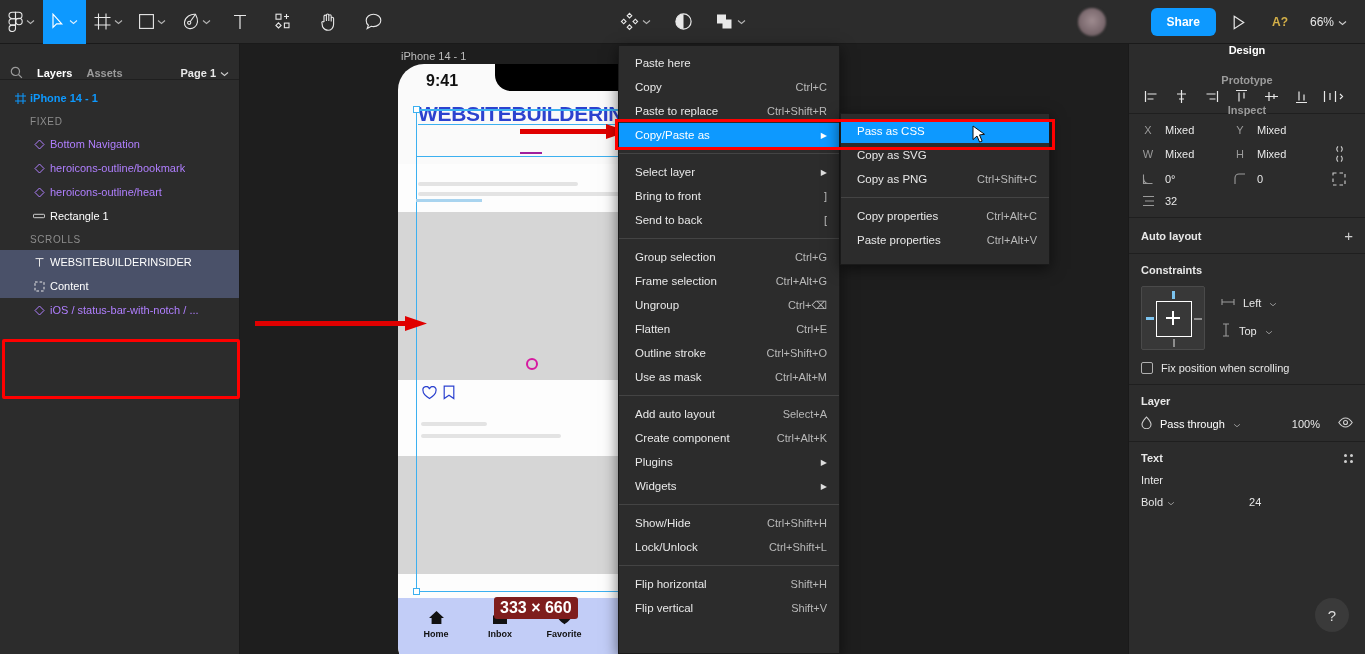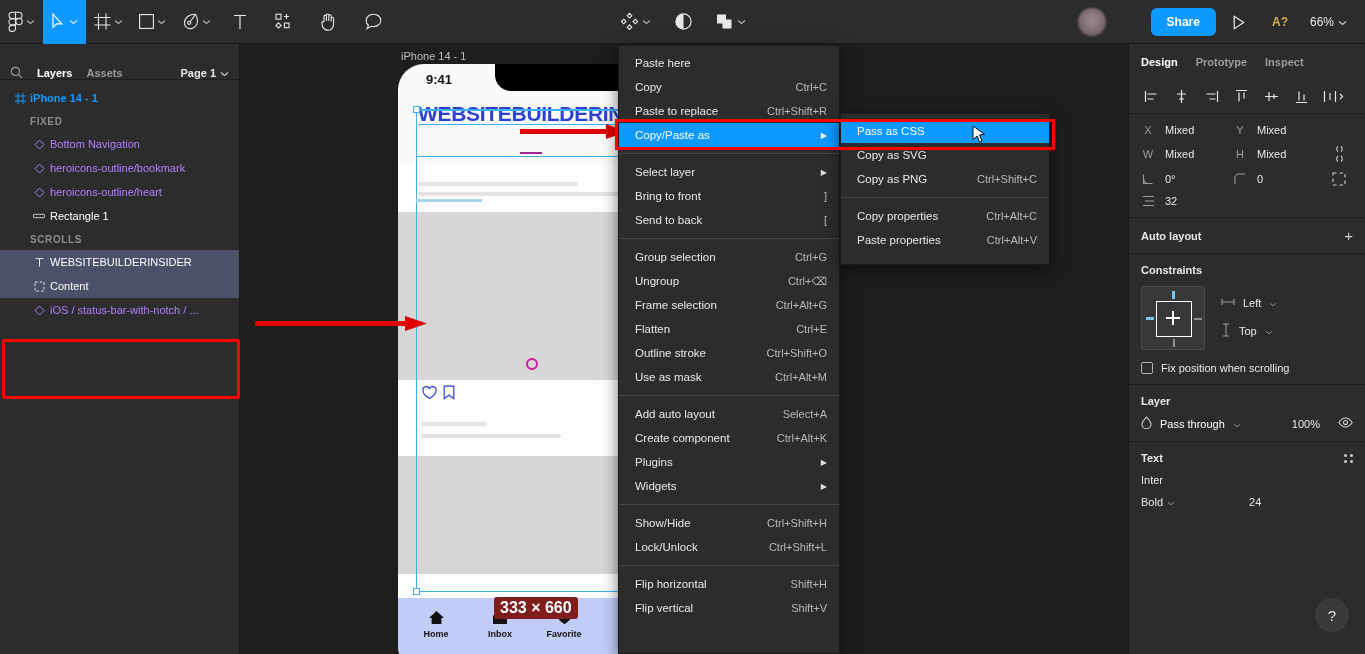--- a/index.html
+++ b/index.html
@@ -60,21 +60,21 @@
   .layer-row .ico{ width:20px; display:flex; align-items:center; justify-content:center; flex:0 0 20px; }
   .layer-row .lbl{ white-space:nowrap; overflow:hidden; text-overflow:ellipsis; }
   .layer-row.frame .lbl{ color:#0d99ff; font-weight:bold; }
   .layer-row.frame .ico{ color:#0d99ff; }
   .layer-row.comp .lbl{ color:#b07fff; }
   .layer-row.comp .ico{ color:#b07fff; }
   .layer-row.sel{ background:#4a5169; }
   .layer-row.d1{ padding-left:28px; }
   .layer-row.d1 .ico{ flex:0 0 22px; }
   .section-lbl{
-    font-size:10px; font-weight:bold; letter-spacing:.6px; color:#8d8d8d;
+    font-size:10px; font-weight:normal; letter-spacing:.6px; color:#8d8d8d;
     padding-left:30px; height:22px; display:flex; align-items:center;
   }
   .sel-box{
     position:absolute; left:2px; top:295px; width:238px; height:60px;
     border:3px solid #ff0000; border-radius:2px; pointer-events:none; z-index:12;
   }
 
   
   .canvas{
     position:absolute; left:240px; top:44px; width:888px; height:610px;
@@ -85,21 +85,21 @@
   }
   .phone{
     position:absolute; left:158px; top:20px; width:333px; height:608px;
     background:#fafafa; border-radius:26px; overflow:hidden;
   }
   .notch{
     position:absolute; left:50%; transform:translateX(-50%); top:0;
     width:140px; height:27px; background:#000; border-radius:0 0 16px 16px;
   }
   .statusbar{ position:absolute; left:0; top:0; width:100%; height:30px; }
-  .st-time{ position:absolute; left:28px; top:8px; font-size:13px; font-weight:bold; color:#111; }
+  .st-time{ position:absolute; left:28px; top:8px; font-size:16px; font-weight:bold; color:#111; }
   .st-icons{ position:absolute; right:18px; top:8px; display:flex; gap:4px; align-items:center; color:#111; }
   .wb-title{
     position:absolute; left:20px; top:38px; font-size:21px; font-weight:bold;
     color:#2c42cf; letter-spacing:-.3px; white-space:nowrap;
   }
   .divider-sm{ position:absolute; left:122px; top:88px; width:22px; height:2px; background:#a0209d; }
   .card-white{ position:absolute; left:0; background:#fdfdfd; width:100%; }
   .card-grey{ position:absolute; left:0; background:#d6d6d6; width:100%; }
   .bar{ position:absolute; height:4px; background:#e3e3e3; border-radius:2px; }
   .heart-ic{ position:absolute; color:#2c42cf; }
@@ -161,21 +161,21 @@
   }
   .cursor{
     position:absolute; left:972px; top:125px; z-index:60; pointer-events:none;
   }
 
   
   .right-panel{
     position:absolute; right:0; top:44px; width:237px; height:610px;
     background:#2c2c2c; border-left:1px solid #1a1a1a; z-index:10;
   }
-  .rp-head{ height:36px; display:flex; align-items:center; padding:0 12px; gap:18px; }
+  .rp-head{ height:36px; display:flex; align-items:center; padding:0 12px; gap:18px;flex-direction:column; }
   .rp-tab{ font-size:11px; font-weight:bold; color:#9b9b9b; cursor:pointer; }
   .rp-tab.active{ color:#fff; }
   .align-row{
     height:34px; display:flex; align-items:center; padding:0 8px; gap:2px;
     border-bottom:1px solid #1f1f1f;
   }
   .align-btn{ width:28px; height:28px; display:flex; align-items:center; justify-content:center; cursor:pointer;}
   .sec{ padding:10px 12px; border-bottom:1px solid #1f1f1f; }
   .prop-grid{ display:grid; grid-template-columns:1fr 1fr 28px; row-gap:9px; align-items:center; }
   .pfield{ display:flex; align-items:center; gap:10px; font-size:11px; }
@@ -613,26 +613,26 @@
     <div class="ctx-item">
       <span>Send to back</span>
       <span class="k">[</span>
     </div>
     <div class="ctx-sep"></div>
     <div class="ctx-item">
       <span>Group selection</span>
       <span class="k">Ctrl+G</span>
     </div>
     <div class="ctx-item">
+      <span>Frame selection</span>
+      <span class="k">Ctrl+Alt+G</span>
+    </div>
+    <div class="ctx-item">
       <span>Ungroup</span>
       <span class="k">Ctrl+⌫</span>
-    </div>
-    <div class="ctx-item">
-      <span>Frame selection</span>
-      <span class="k">Ctrl+Alt+G</span>
     </div>
     <div class="ctx-item">
       <span>Flatten</span>
       <span class="k">Ctrl+E</span>
     </div>
     <div class="ctx-item">
       <span>Outline stroke</span>
       <span class="k">Ctrl+Shift+O</span>
     </div>
     <div class="ctx-item">

